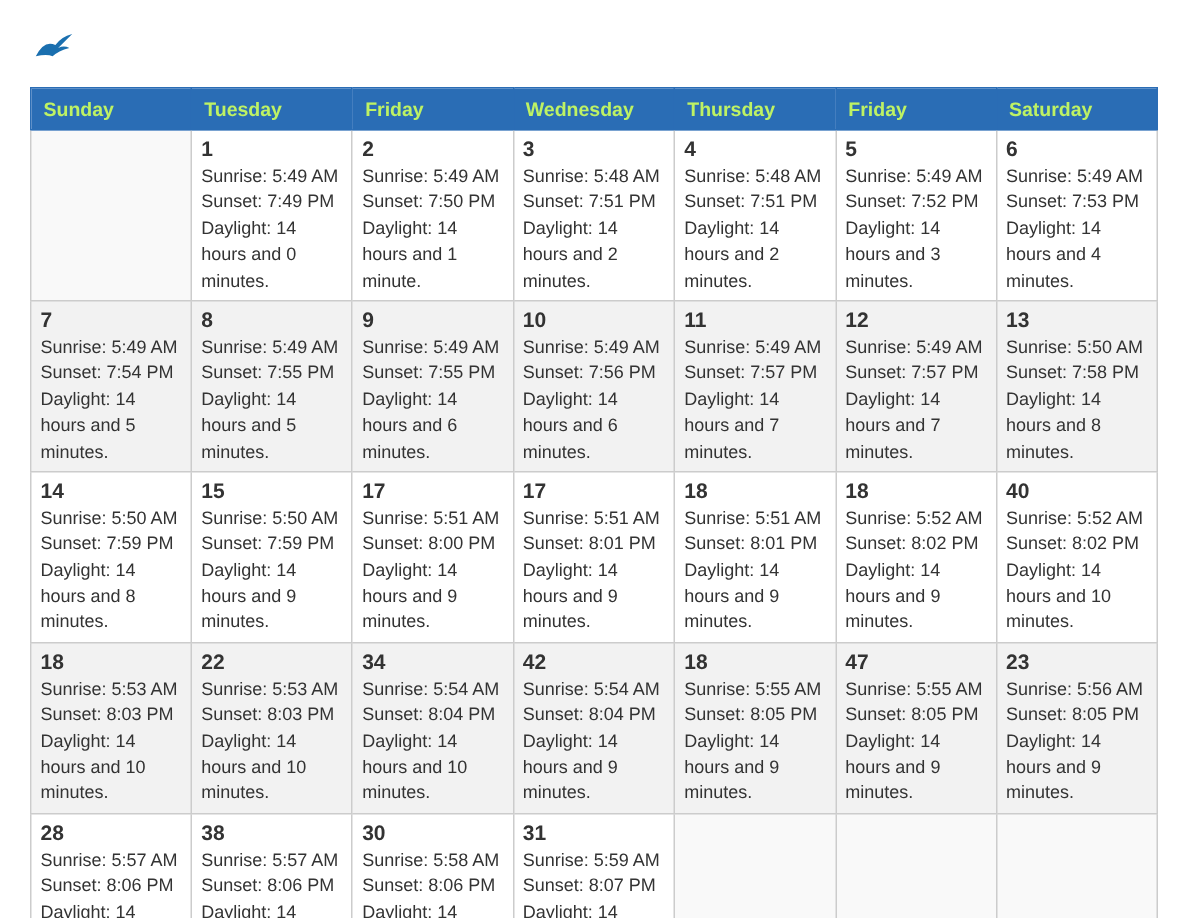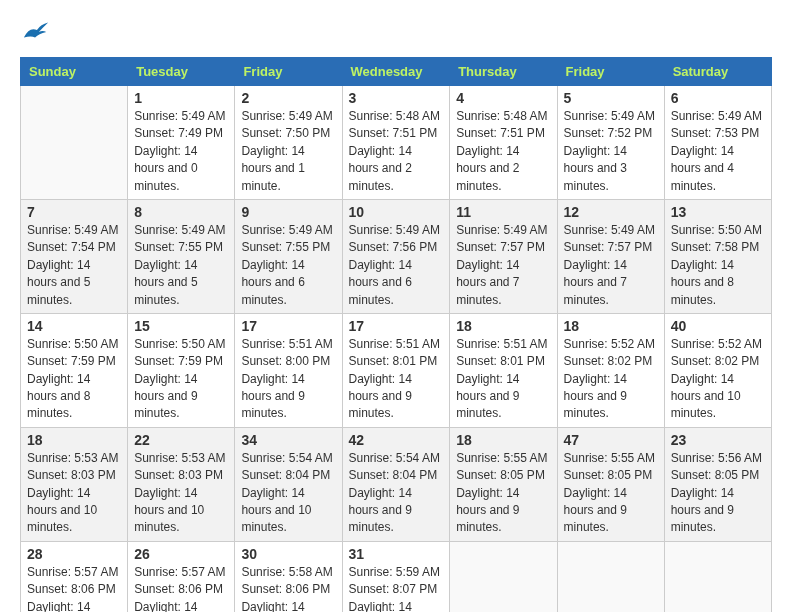--- a/index.html
+++ b/index.html
@@ -237,21 +237,21 @@
           <div class="day-number">23</div>
           <div class="day-info">Sunrise: 5:56 AM<br>Sunset: 8:05 PM<br>Daylight: 14 hours and 9 minutes.</div>
         </td>
       </tr>
       <tr>
         <td>
           <div class="day-number">28</div>
           <div class="day-info">Sunrise: 5:57 AM<br>Sunset: 8:06 PM<br>Daylight: 14 hours and 9 minutes.</div>
         </td>
         <td>
-          <div class="day-number">26</div>
+          <div class="day-number">38</div>
           <div class="day-info">Sunrise: 5:57 AM<br>Sunset: 8:06 PM<br>Daylight: 14 hours and 8 minutes.</div>
         </td>
         <td>
           <div class="day-number">30</div>
           <div class="day-info">Sunrise: 5:58 AM<br>Sunset: 8:06 PM<br>Daylight: 14 hours and 8 minutes.</div>
         </td>
         <td>
           <div class="day-number">31</div>
           <div class="day-info">Sunrise: 5:59 AM<br>Sunset: 8:07 PM<br>Daylight: 14 hours and 8 minutes.</div>
         </td>

